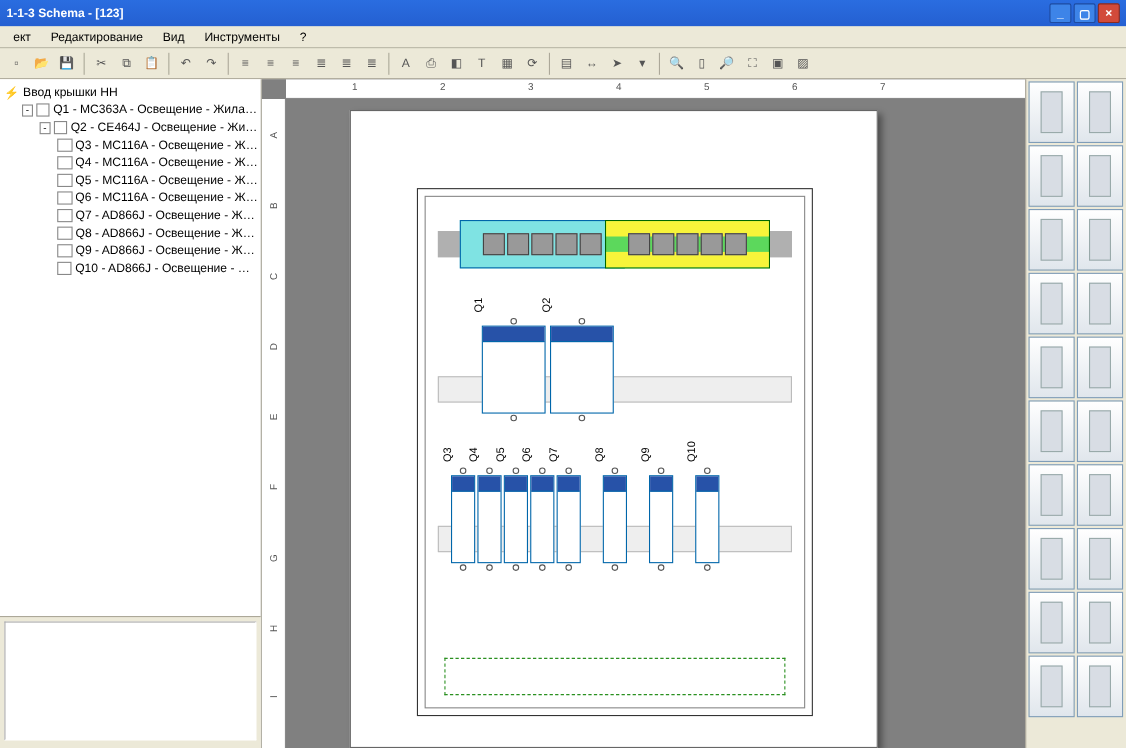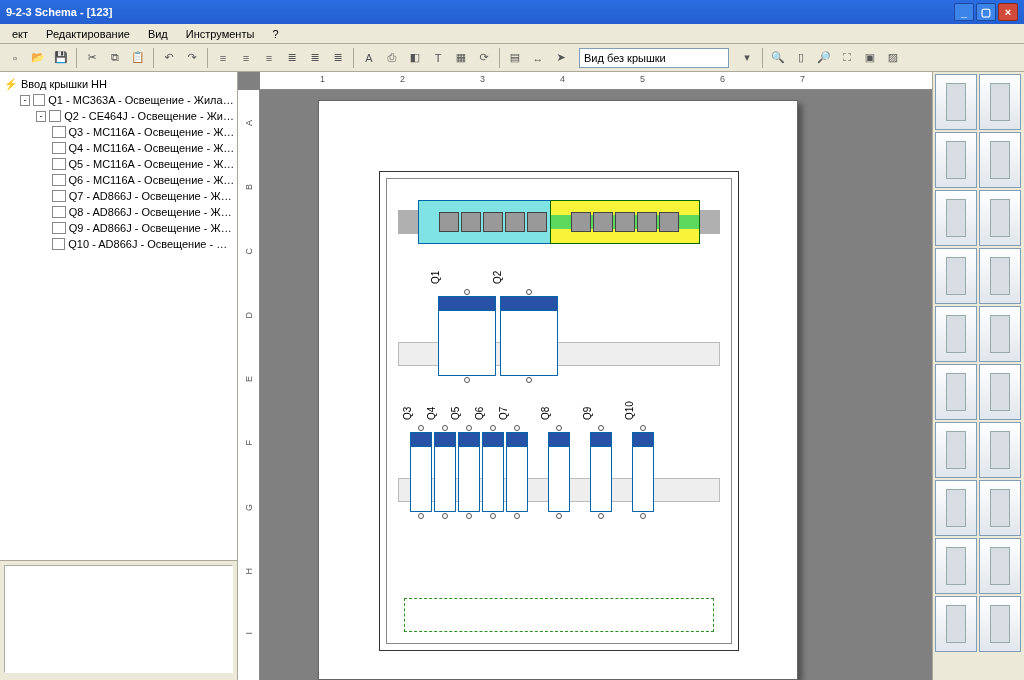--- a/index.html
+++ b/index.html
@@ -66,21 +66,21 @@
 .label-strip { position:absolute; bottom:18px; left:24px; right:24px; height:34px; border:1px dashed #2a9020; }
 
 .right-pane { width: 92px; background: #ece9d8; border-left: 1px solid #aca899; overflow-y: auto; display: flex; flex-wrap: wrap; align-content: flex-start; padding: 2px; gap: 2px; }
 .comp-thumb { width: 42px; height: 56px; border: 1px solid #7f9db9; background: linear-gradient(#fff,#e0e6ec); cursor: pointer; position:relative; }
 .comp-thumb::after{content:'';position:absolute;top:8px;left:10px;right:10px;bottom:8px;background:#d8dde4;border:1px solid #9aa;}
 </style>
 </head>
 <body>
 
 <div class="titlebar">
-  <span>9-2-3 Schema - [123]</span>
+  <span>1-1-3 Schema - [123]</span>
   <div class="spacer"></div>
   <div class="win-btn min">_</div>
   <div class="win-btn max">▢</div>
   <div class="win-btn">×</div>
 </div>
 
 <div class="menubar" id="menubar">
     <div class="item">ект</div>
     <div class="item">Редактирование</div>
     <div class="item">Вид</div>
@@ -110,21 +110,20 @@
     <div class="tb-btn">A</div>
     <div class="tb-btn">⎙</div>
     <div class="tb-btn">◧</div>
     <div class="tb-btn">T</div>
     <div class="tb-btn">▦</div>
     <div class="tb-btn">⟳</div>
     <div class="tb-sep"></div>
     <div class="tb-btn">▤</div>
     <div class="tb-btn">↔</div>
     <div class="tb-btn">➤</div>
-    <input class="view-combo" value="Вид без крышки" style="">
     <div class="tb-btn">▾</div>
     <div class="tb-sep"></div>
     <div class="tb-btn">🔍</div>
     <div class="tb-btn">▯</div>
     <div class="tb-btn">🔎</div>
     <div class="tb-btn">⛶</div>
     <div class="tb-btn">▣</div>
     <div class="tb-btn">▨</div>
   </div>
 

